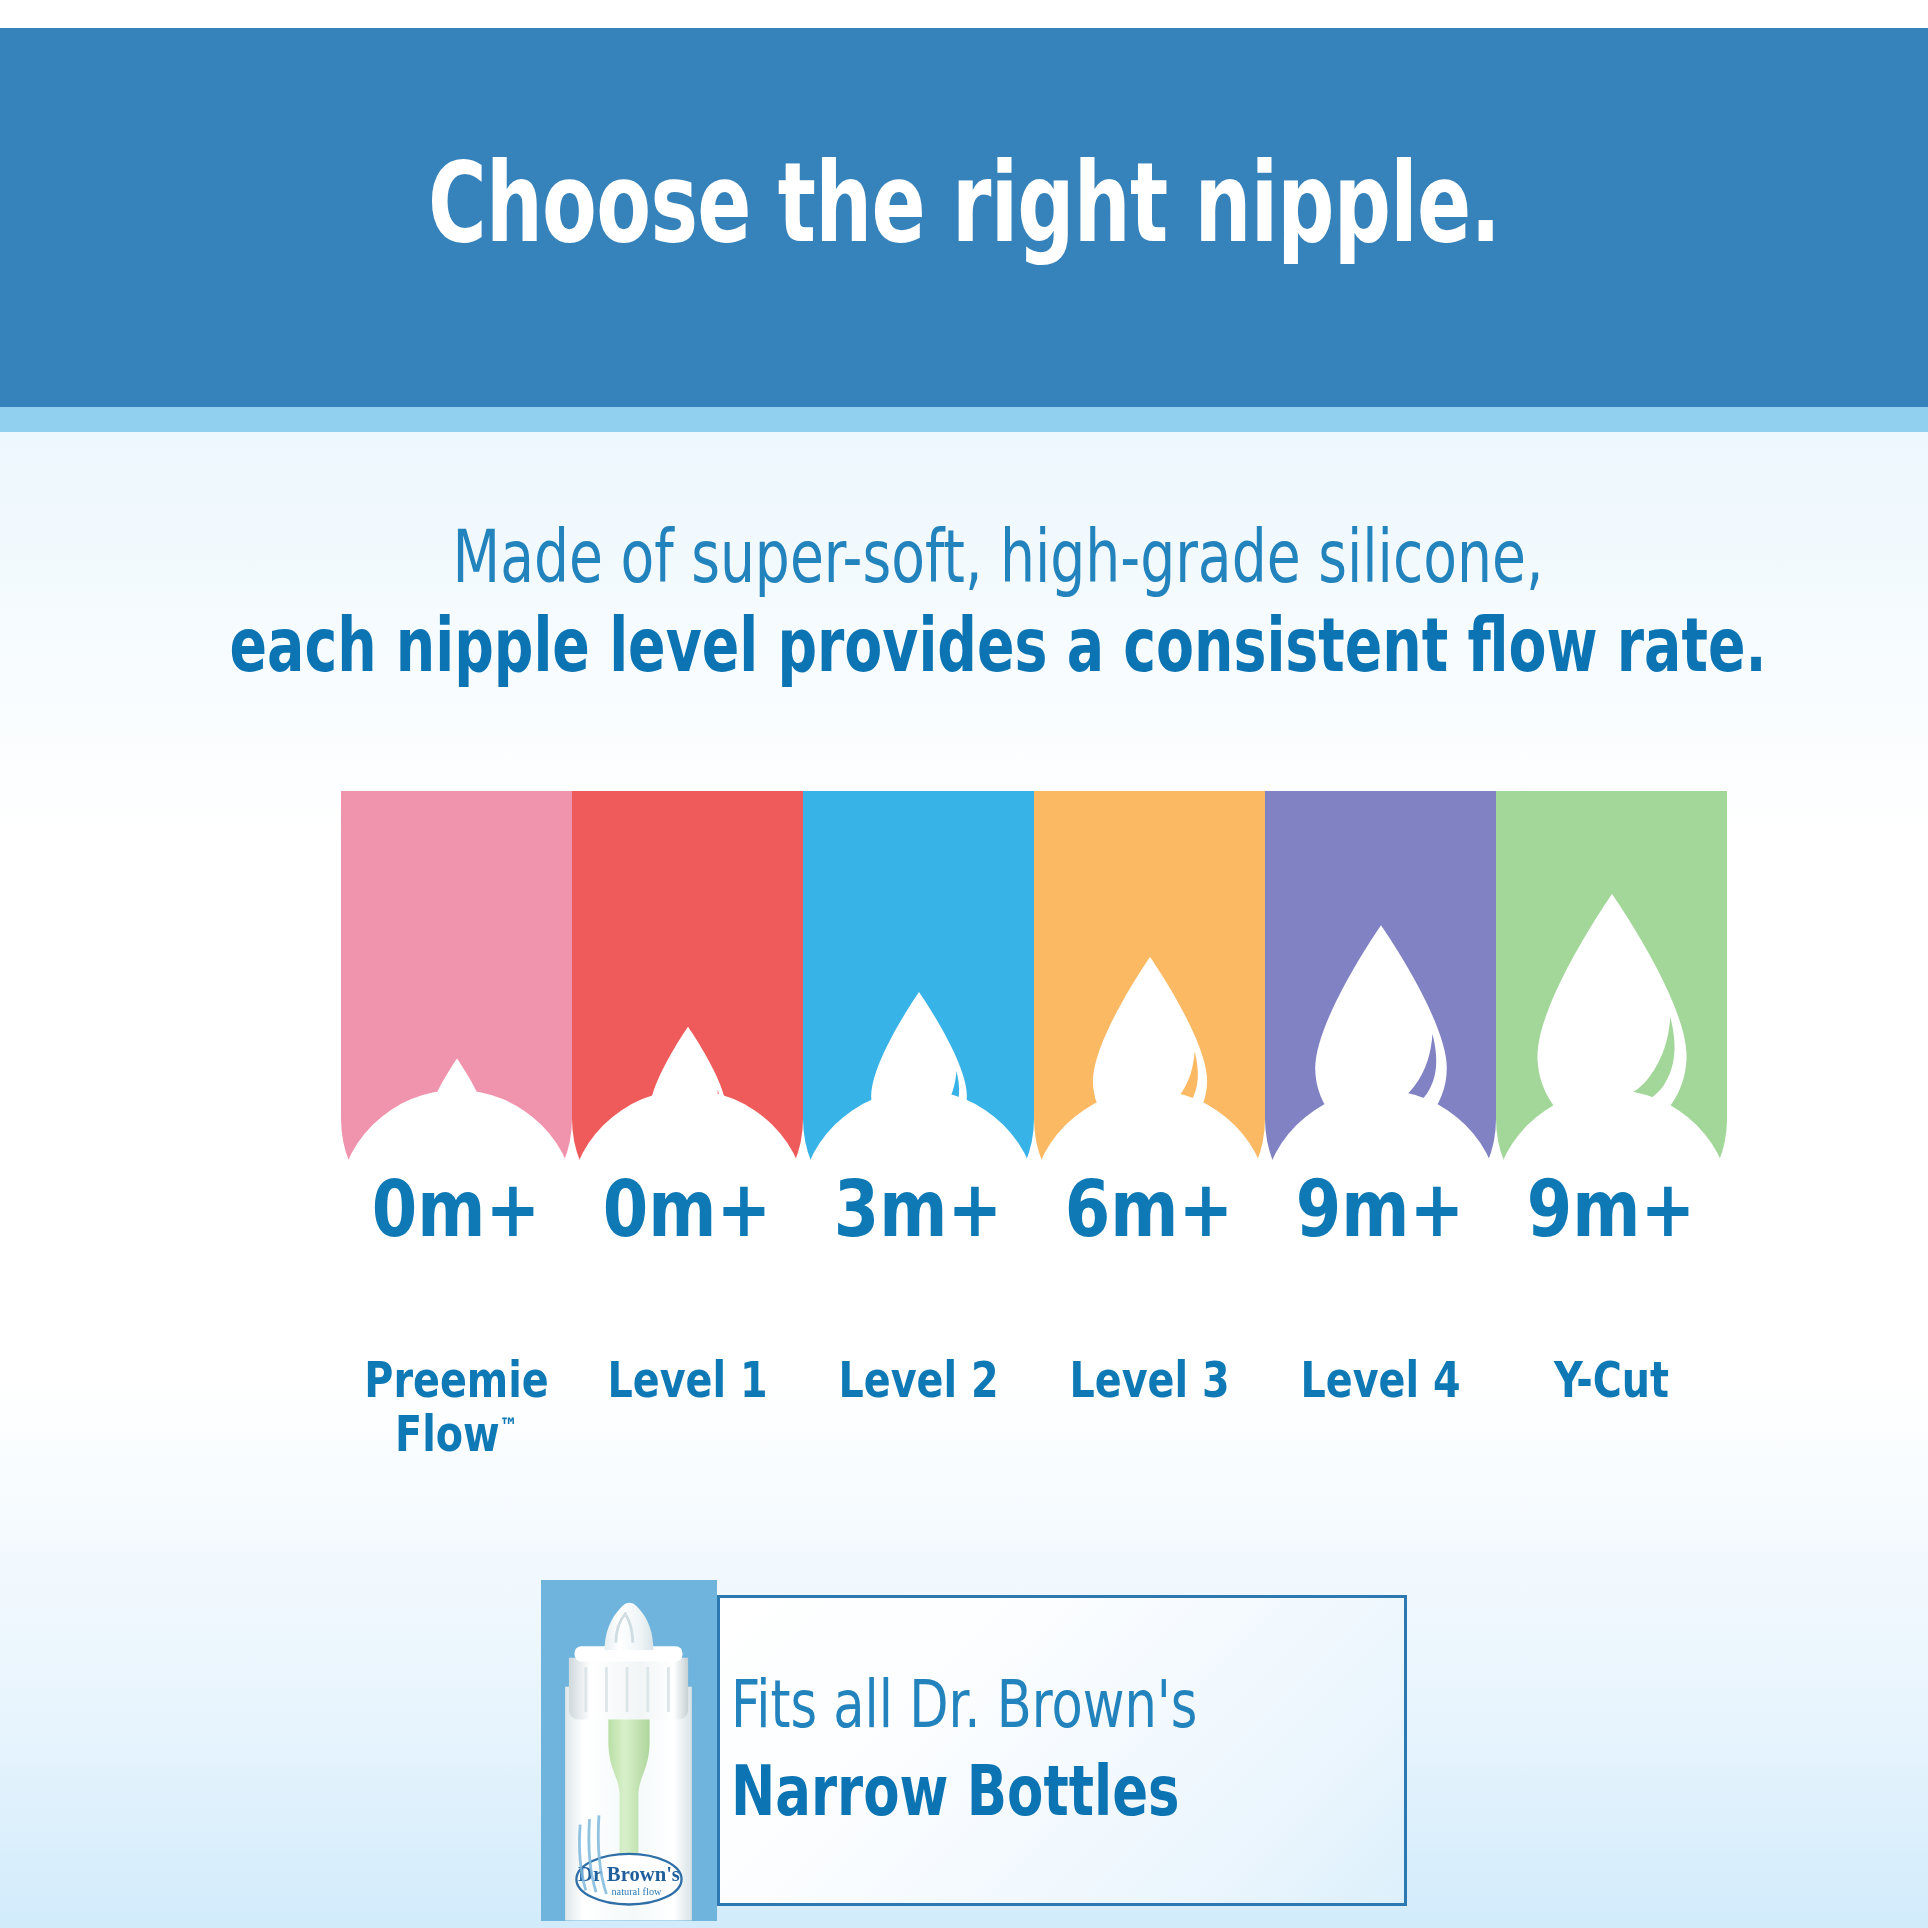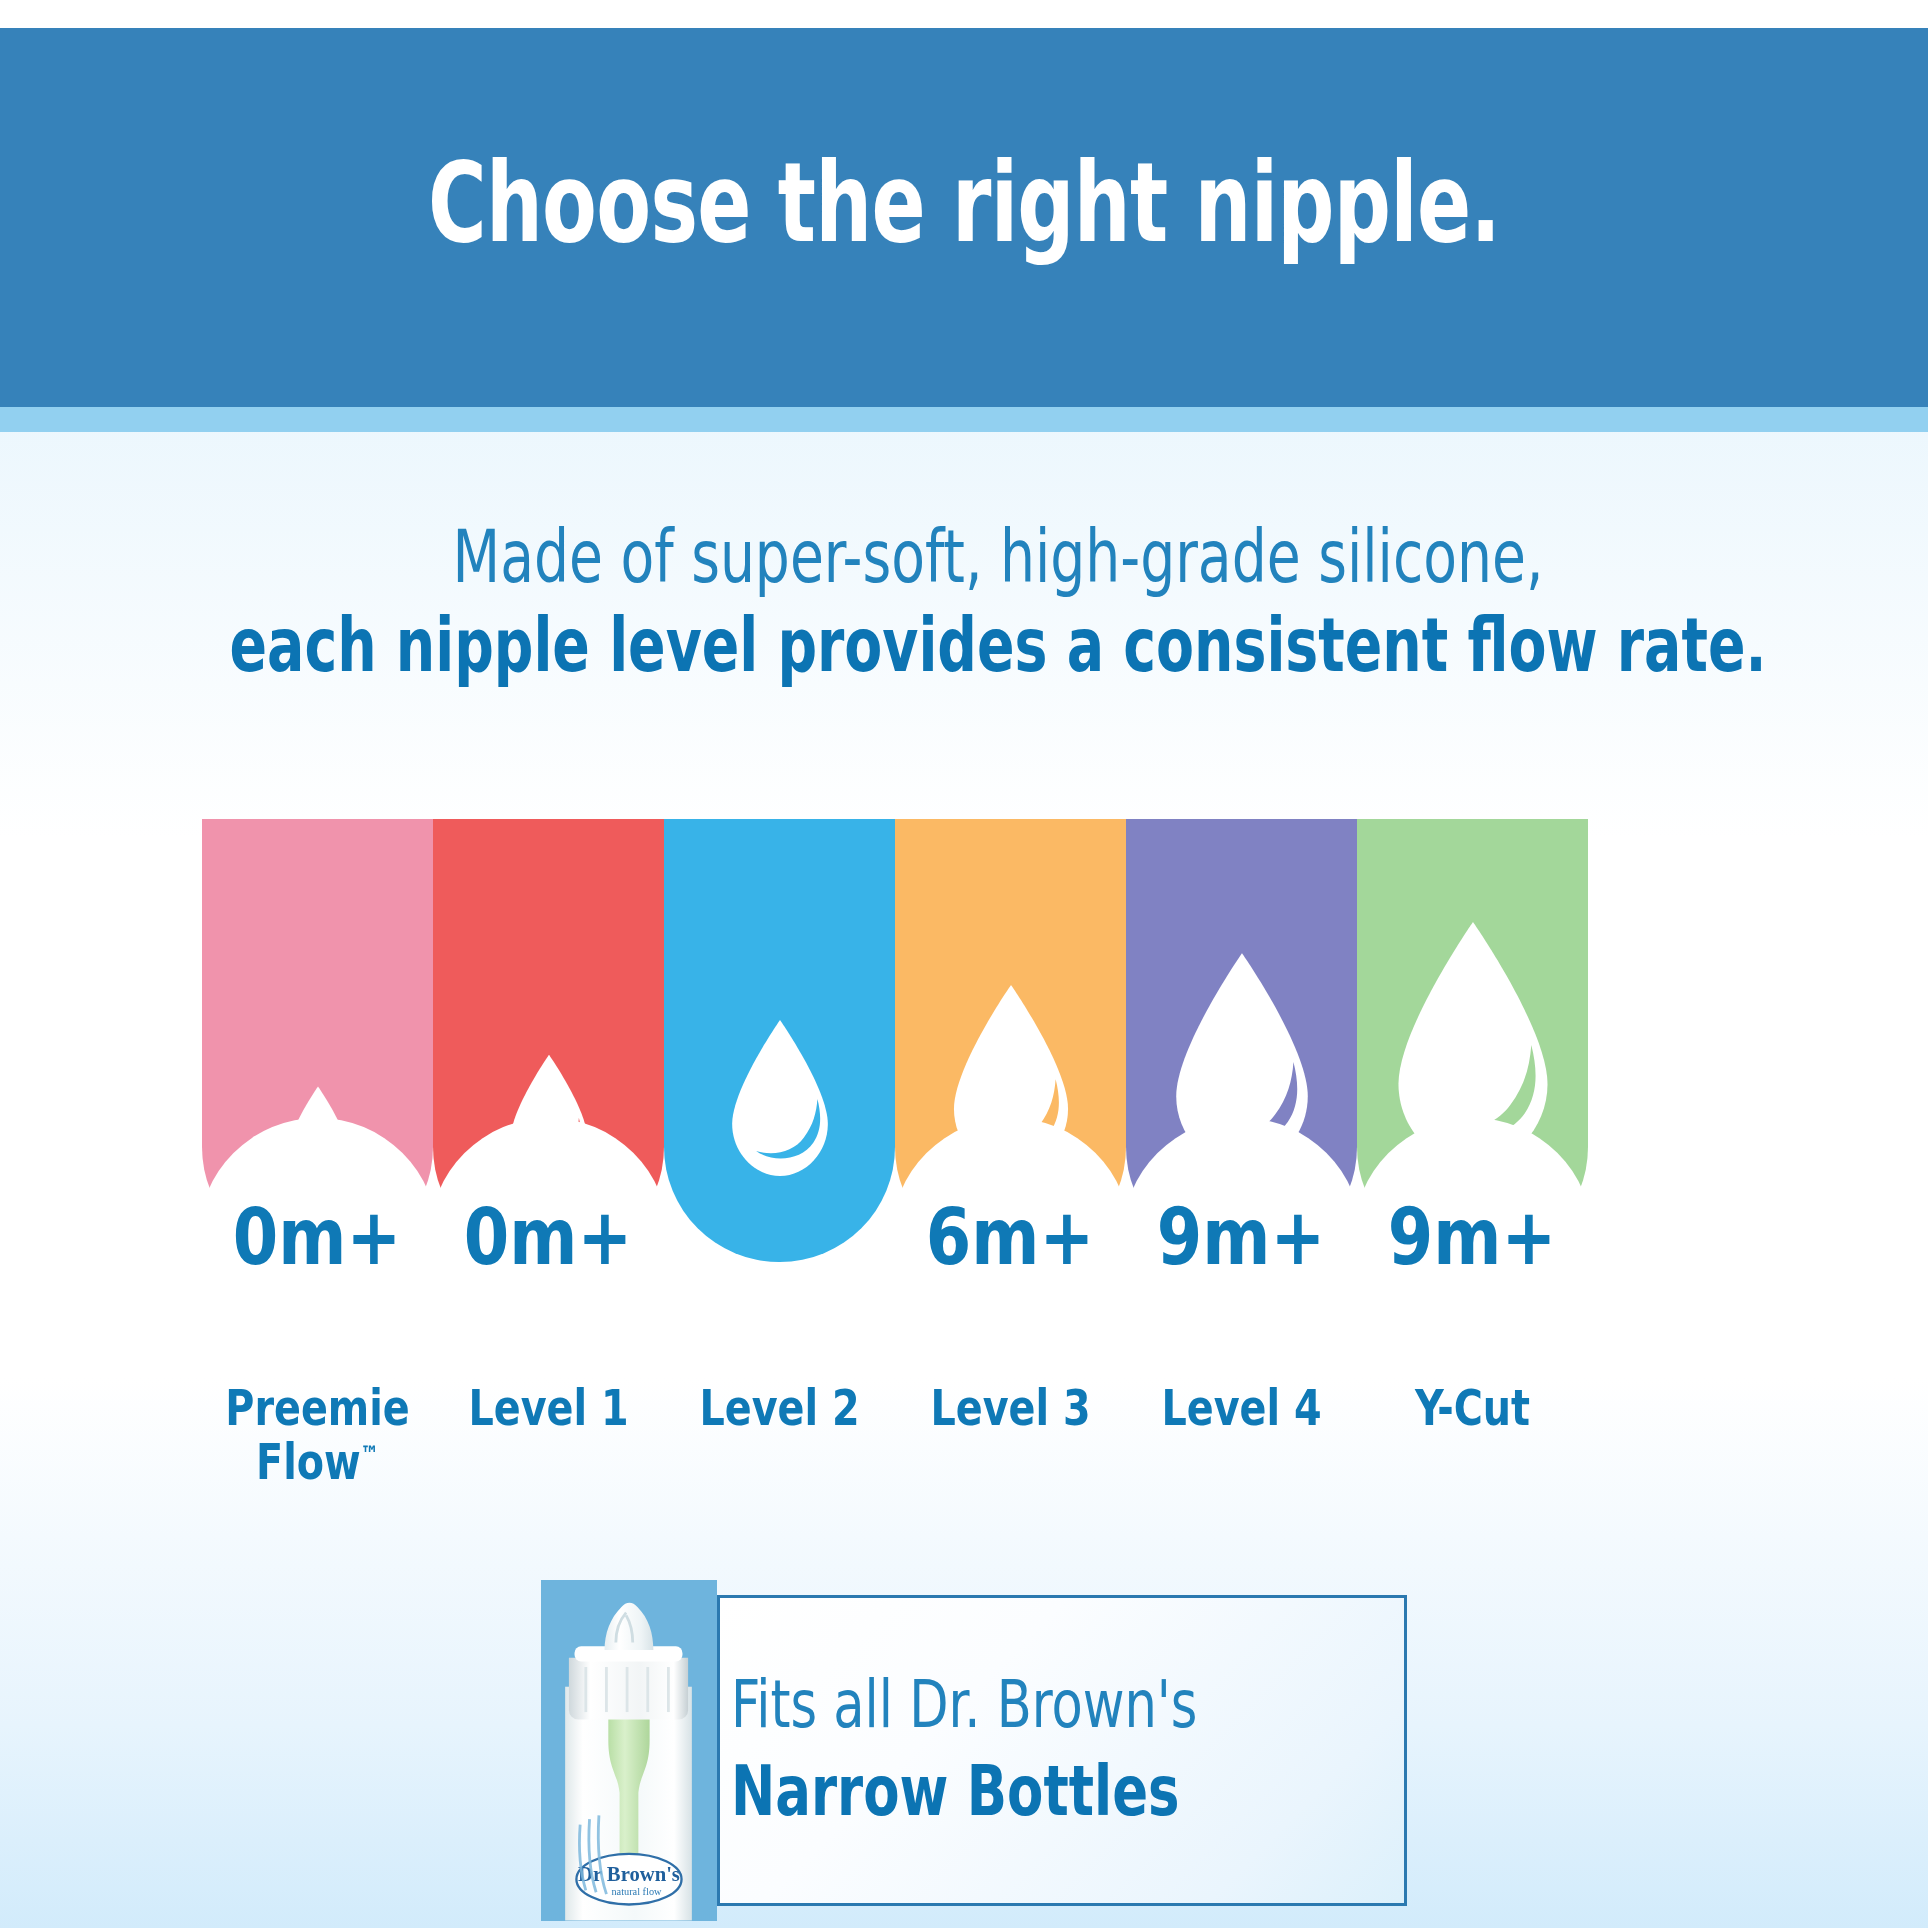--- a/index.html
+++ b/index.html
@@ -19,22 +19,22 @@
   
   .sub-wrap{position:absolute;left:0;top:490px;width:1928px;text-align:center;padding-left:34px;}
   .sub-line1{color:#2283bd;font-size:73px;line-height:1.08;font-weight:400;
       font-family:"Liberation Sans Narrow","DejaVu Sans Condensed","Liberation Sans",sans-serif;
       transform:scaleX(.84);transform-origin:50% 50%;white-space:nowrap;}
   .sub-line2{color:#0c74b3;font-size:75px;line-height:1.18;font-weight:bold;
       font-family:"Liberation Sans Narrow","DejaVu Sans Condensed","Liberation Sans",sans-serif;
       transform:scaleX(.82);transform-origin:50% 50%;white-space:nowrap;margin-top:3.8px;}
 
   
-  .cols{position:absolute;left:202px;top:791px;width:1525px;height:527px;
-        display:flex;justify-content:flex-start;}
+  .cols{position:absolute;left:202px;top:763px;width:1525px;height:527px;
+        display:flex;justify-content:flex-end;}
   .col{position:relative;width:231px;}
   .bar{position:absolute;left:0;top:0;width:231px;height:443px;
        border-radius:0 0 115px 115px;}
   .drop{position:absolute;left:50%;bottom:151px;transform:translateX(-50%);}
   .drop svg{display:block;}
   .bubble{position:absolute;left:50%;top:299px;transform:translateX(-50%);
           width:239px;height:239px;border-radius:50%;background:#ffffff;
           display:flex;align-items:center;justify-content:center;}
   .bubble-text{color:#0f79b6;font-size:79px;font-weight:bold;line-height:1;
       font-family:"Liberation Sans Narrow","DejaVu Sans Condensed","Liberation Sans",sans-serif;
@@ -106,20 +106,23 @@
         </div>
         <div class="col-label">Level 1</div>
       </div>
       <div class="col">
         <div class="bar" style="background: rgb(56, 179, 232);"></div>
         <div class="drop">
           <svg width="104" height="194" viewBox="0 0 100 150">
             <path fill="#ffffff" d="M50 0 C50 0 96 66 96 100 C96 127 75 150 50 150 C25 150 4 127 4 100 C4 66 50 0 50 0 Z"></path>
             <path fill="#38b3e8" d="M86 76 C90 92 90 106 82 118 C70 135 44 138 27 126 C44 131 63 127 73 113 C82 101 85 89 86 76 Z"></path>
           </svg>
+        </div>
+        <div class="bubble">
+          <span class="bubble-text">3m+</span>
         </div>
         <div class="col-label">Level 2</div>
       </div>
       <div class="col">
         <div class="bar" style="background: rgb(251, 185, 100);"></div>
         <div class="drop">
           <svg width="124" height="234" viewBox="0 0 100 150">
             <path fill="#ffffff" d="M50 0 C50 0 96 66 96 100 C96 127 75 150 50 150 C25 150 4 127 4 100 C4 66 50 0 50 0 Z"></path>
             <path fill="#fbb964" d="M86 76 C90 92 90 106 82 118 C70 135 44 138 27 126 C44 131 63 127 73 113 C82 101 85 89 86 76 Z"></path>
           </svg>

